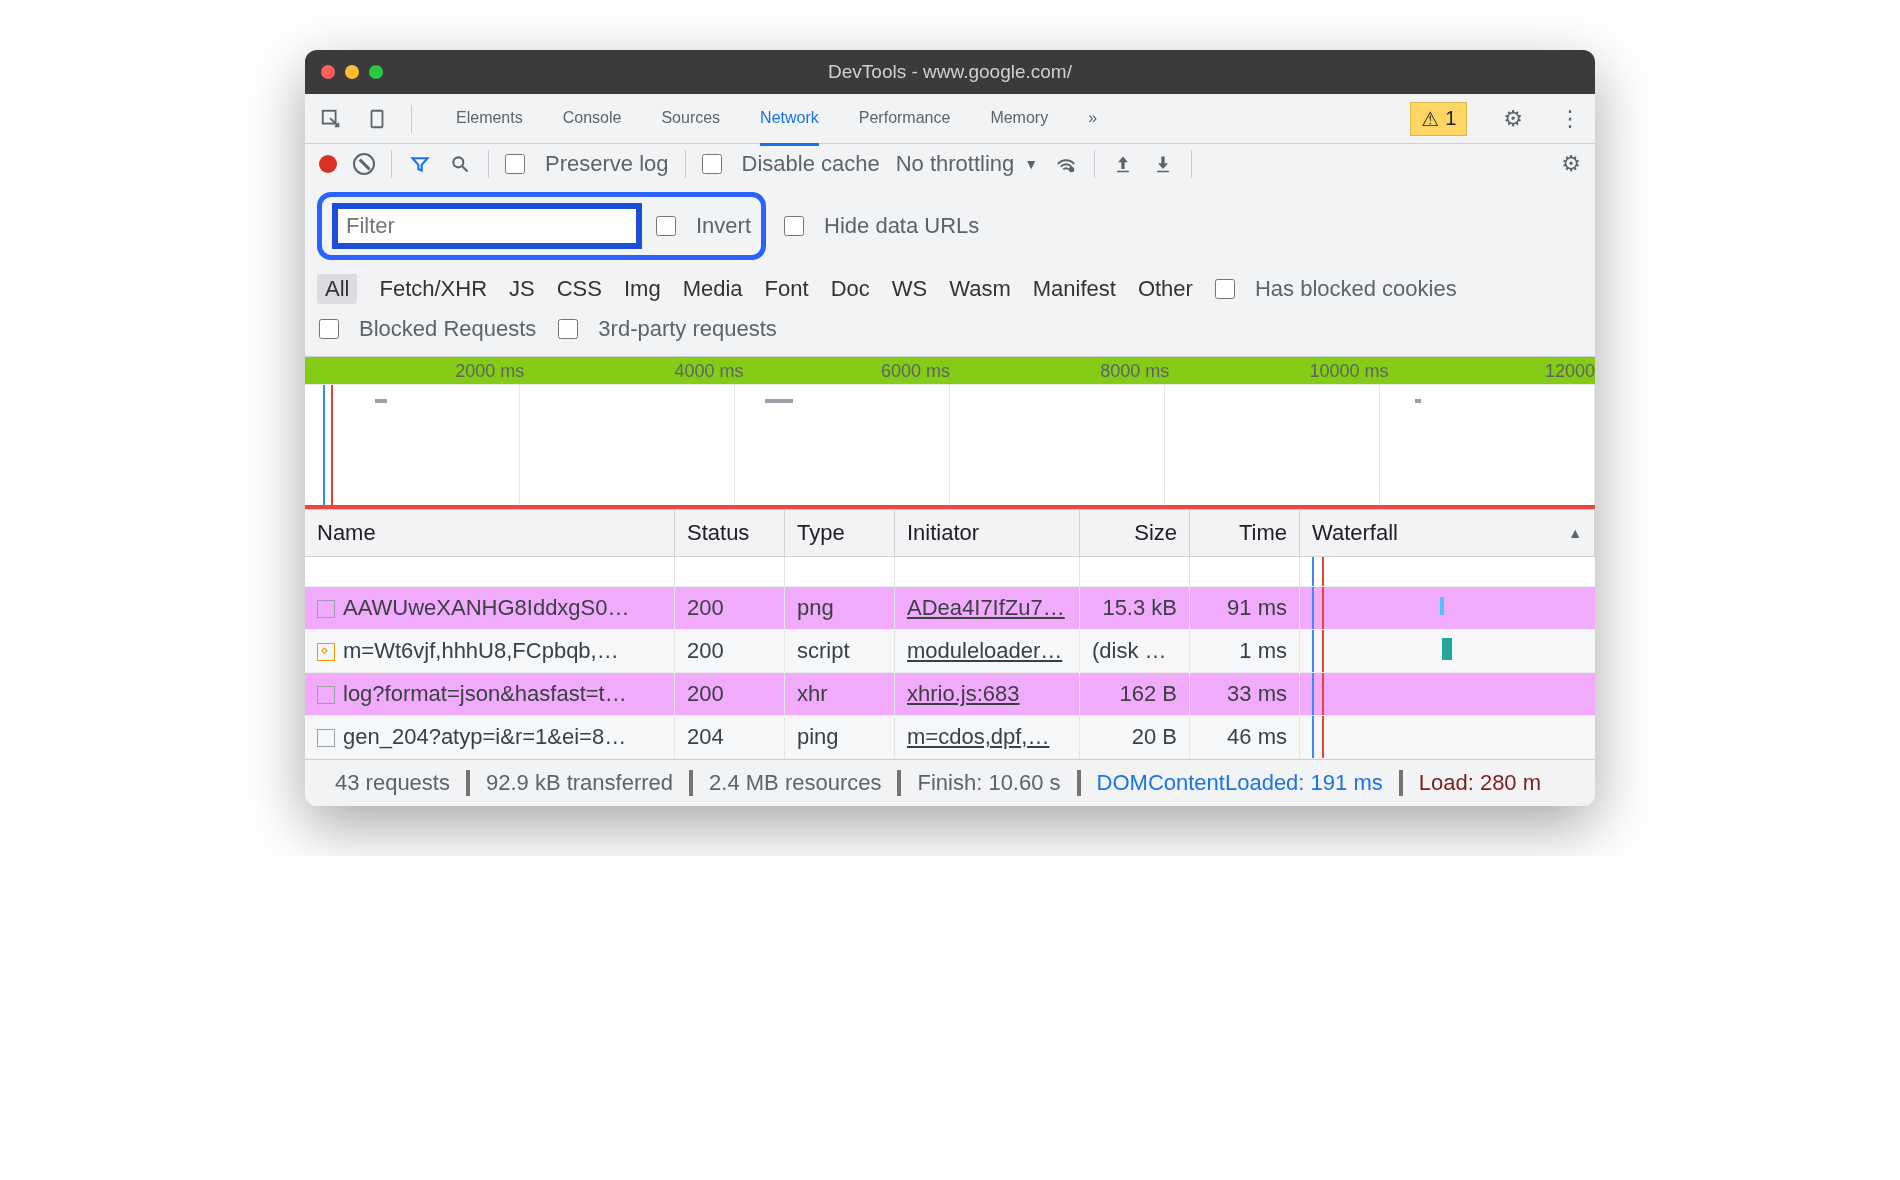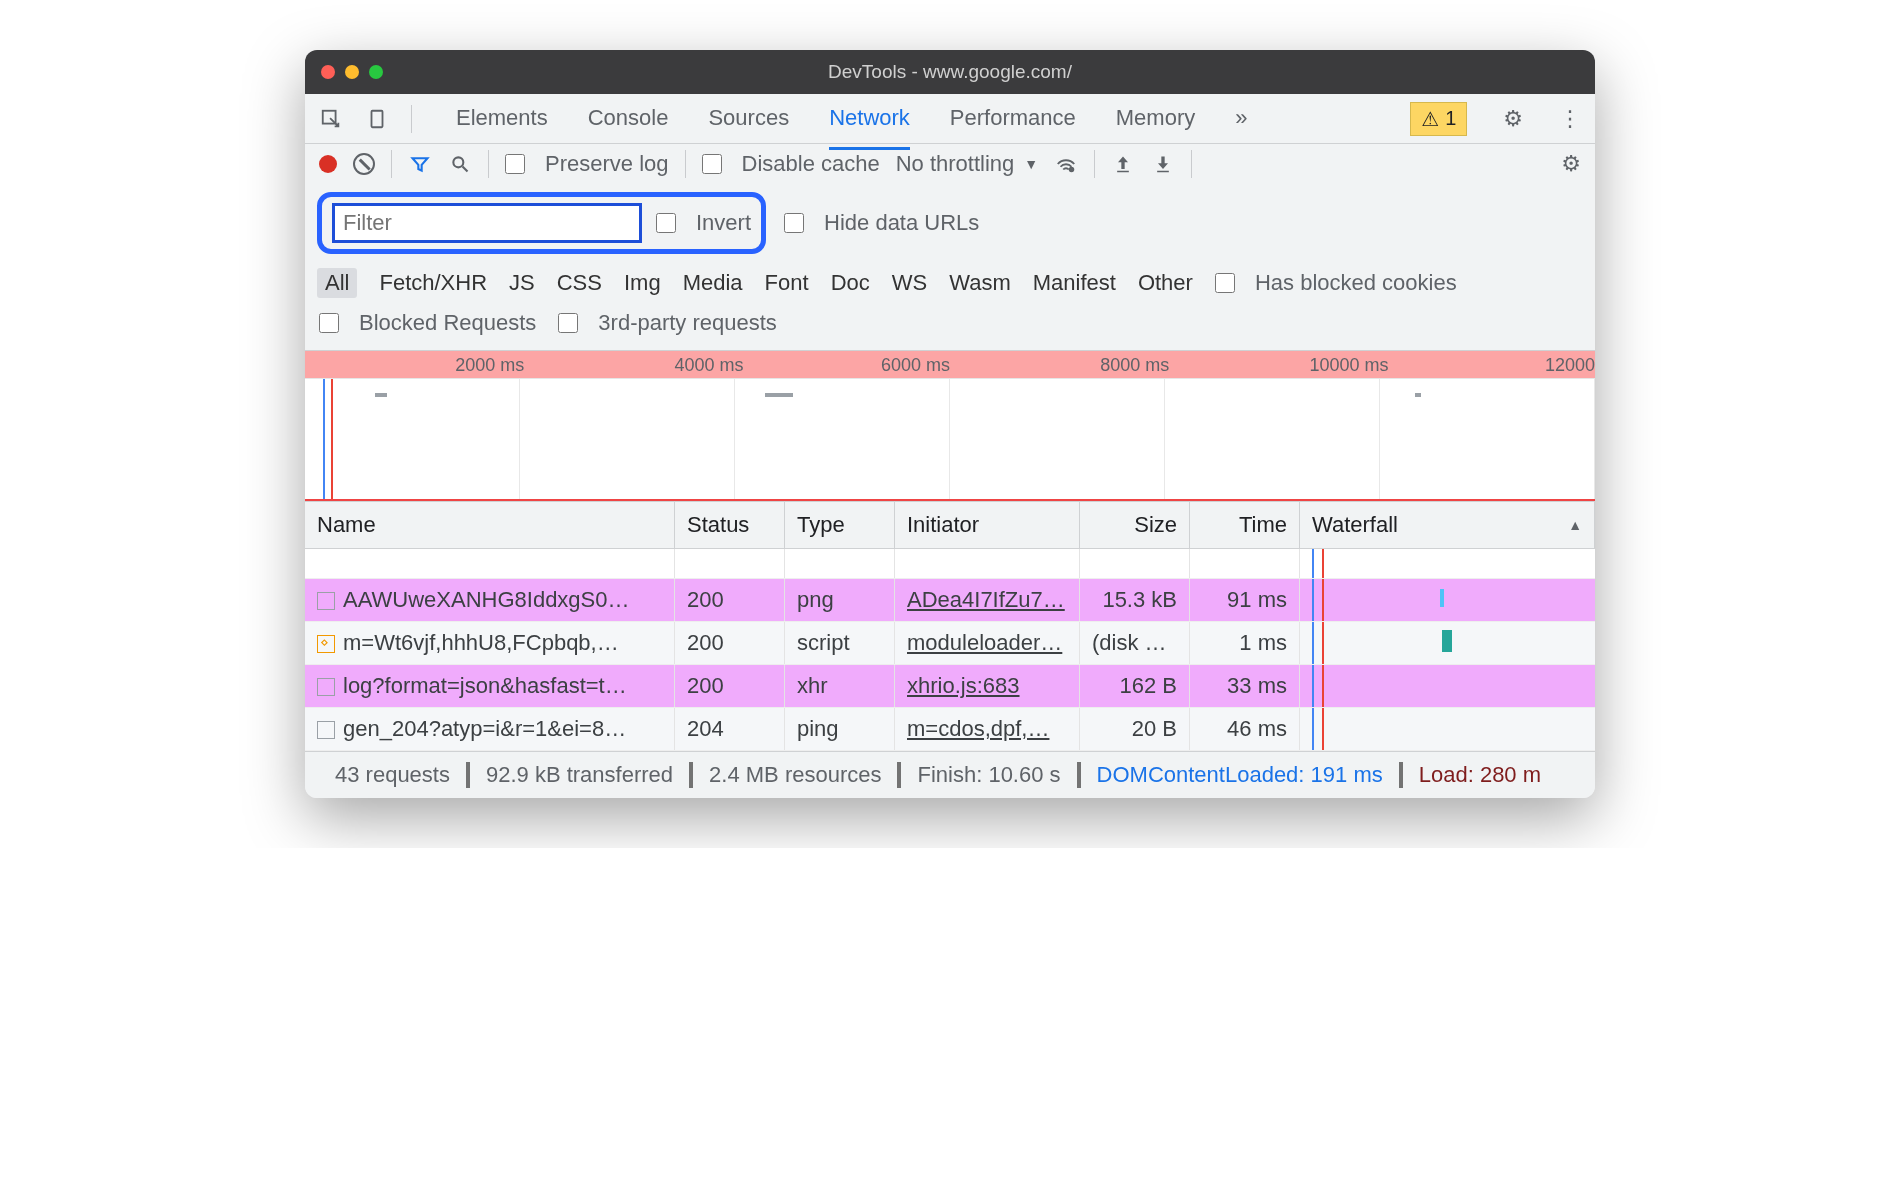--- a/index.html
+++ b/index.html
@@ -7,45 +7,45 @@
 .window{width:1290px;border-radius:12px;box-shadow:0 20px 60px rgba(0,0,0,.35);overflow:hidden;background:#f1f3f4}
 .titlebar{background:#3b3b3d;height:44px;display:flex;align-items:center;position:relative;padding:0 16px}
 .traffic{display:flex;gap:10px}
 .dot{width:14px;height:14px;border-radius:50%}
 .red{background:#ff5f57}.yellow{background:#febc2e}.green{background:#28c840}
 .title{position:absolute;left:0;right:0;text-align:center;color:#d0d0d0;font-size:19px;font-weight:400}
 
 .tabs{background:#f1f3f4;border-bottom:1px solid #cfd1d3;display:flex;align-items:center;padding:0 14px;height:50px;gap:22px}
 .ticon{width:24px;height:24px;display:inline-flex;align-items:center;justify-content:center;color:#5f6368}
 .tab-spacer{display:flex;gap:40px;margin-left:22px}
-.tab{color:#5f6368;font-size:22px;cursor:pointer;padding:16px 0}
+.tab{color:#5f6368;font-size:16px;cursor:pointer;padding:16px 0}
 .tab.active{color:#1a73e8;border-bottom:3px solid #1a73e8;margin-bottom:-1px}
 .warn-badge{margin-left:auto;background:#fdd663;padding:4px 10px;display:flex;align-items:center;gap:6px;font-size:20px;color:#202124;border:1px solid #d6b84d}
 .gear,.kebab{color:#5f6368;font-size:22px;margin-left:14px}
 
 .toolbar{display:flex;align-items:center;gap:16px;padding:6px 14px;background:#f1f3f4}
 .rec{width:18px;height:18px;border-radius:50%;background:#d93025}
 .nosign{width:22px;height:22px;border:2.5px solid #5f6368;border-radius:50%;position:relative}
 .nosign::after{content:"";position:absolute;left:2px;right:2px;top:50%;height:2.5px;background:#5f6368;transform:rotate(45deg) translateY(-50%)}
 .vsep{width:1px;height:28px;background:#c9cbce}
 .funnel{color:#1a73e8}
 .cb{display:flex;align-items:center;gap:20px;font-size:22px;color:#5f6368}
 .cb input{width:20px;height:20px}
 .throttle{display:flex;align-items:center;gap:10px;color:#5f6368;font-size:22px}
 
 .filterrow{padding:8px 12px;display:flex;align-items:center;gap:18px;background:#f1f3f4}
 .filterbox{border:5px solid #2962ff;border-radius:14px;padding:6px 10px;display:flex;align-items:center;gap:14px}
-.filterinput{border:3px solid #1d4ed8;padding:4px 8px;width:310px;font-size:22px;color:#888;background:#fff}
+.filterinput{border:6px solid #1d4ed8;padding:4px 8px;width:310px;font-size:22px;color:#888;background:#fff}
 
 .typerow{padding:6px 12px;display:flex;align-items:center;gap:22px;background:#f1f3f4;flex-wrap:wrap}
 .chip{font-size:22px;color:#333;cursor:pointer}
 .chip.sel{background:#dadce0;padding:2px 8px;border-radius:3px}
 .typerow2{padding:6px 14px 14px;display:flex;align-items:center;gap:22px;background:#f1f3f4;border-bottom:1px solid #cfd1d3}
 
-.timeline{background:#fca5a5;border-bottom:2px solid #ef4444}
+.timeline{background:#84cc16;border-bottom:4px solid #ef4444}
 .ticks{display:flex;position:relative;height:28px;border-bottom:1px solid #e6e6e6}
 .tick{position:absolute;top:4px;font-size:18px;color:#5f6368;transform:translateX(-100%)}
 .tl-body{height:120px;position:relative;background:#fff}
 .tl-body::before{content:"";position:absolute;left:0;right:0;top:0;bottom:0;background:repeating-linear-gradient(to right,transparent 0,transparent 214px,#e8e8e8 214px,#e8e8e8 215px)}
 .vline{position:absolute;top:0;bottom:0;width:2px}
 .vblue{background:#4285f4}.vred{background:#ea4335}
 
 .thead{display:flex;background:#f1f3f4;border-top:1px solid #cfd1d3;border-bottom:1px solid #cfd1d3}
 .th{padding:10px 12px;font-size:22px;color:#202124;border-right:1px solid #cfd1d3}
 .cname{width:370px}.cstat{width:110px}.ctype{width:110px}.cinit{width:185px}.csize{width:110px;text-align:right}.ctime{width:110px;text-align:right}.cwf{flex:1;display:flex;justify-content:space-between;align-items:center}

